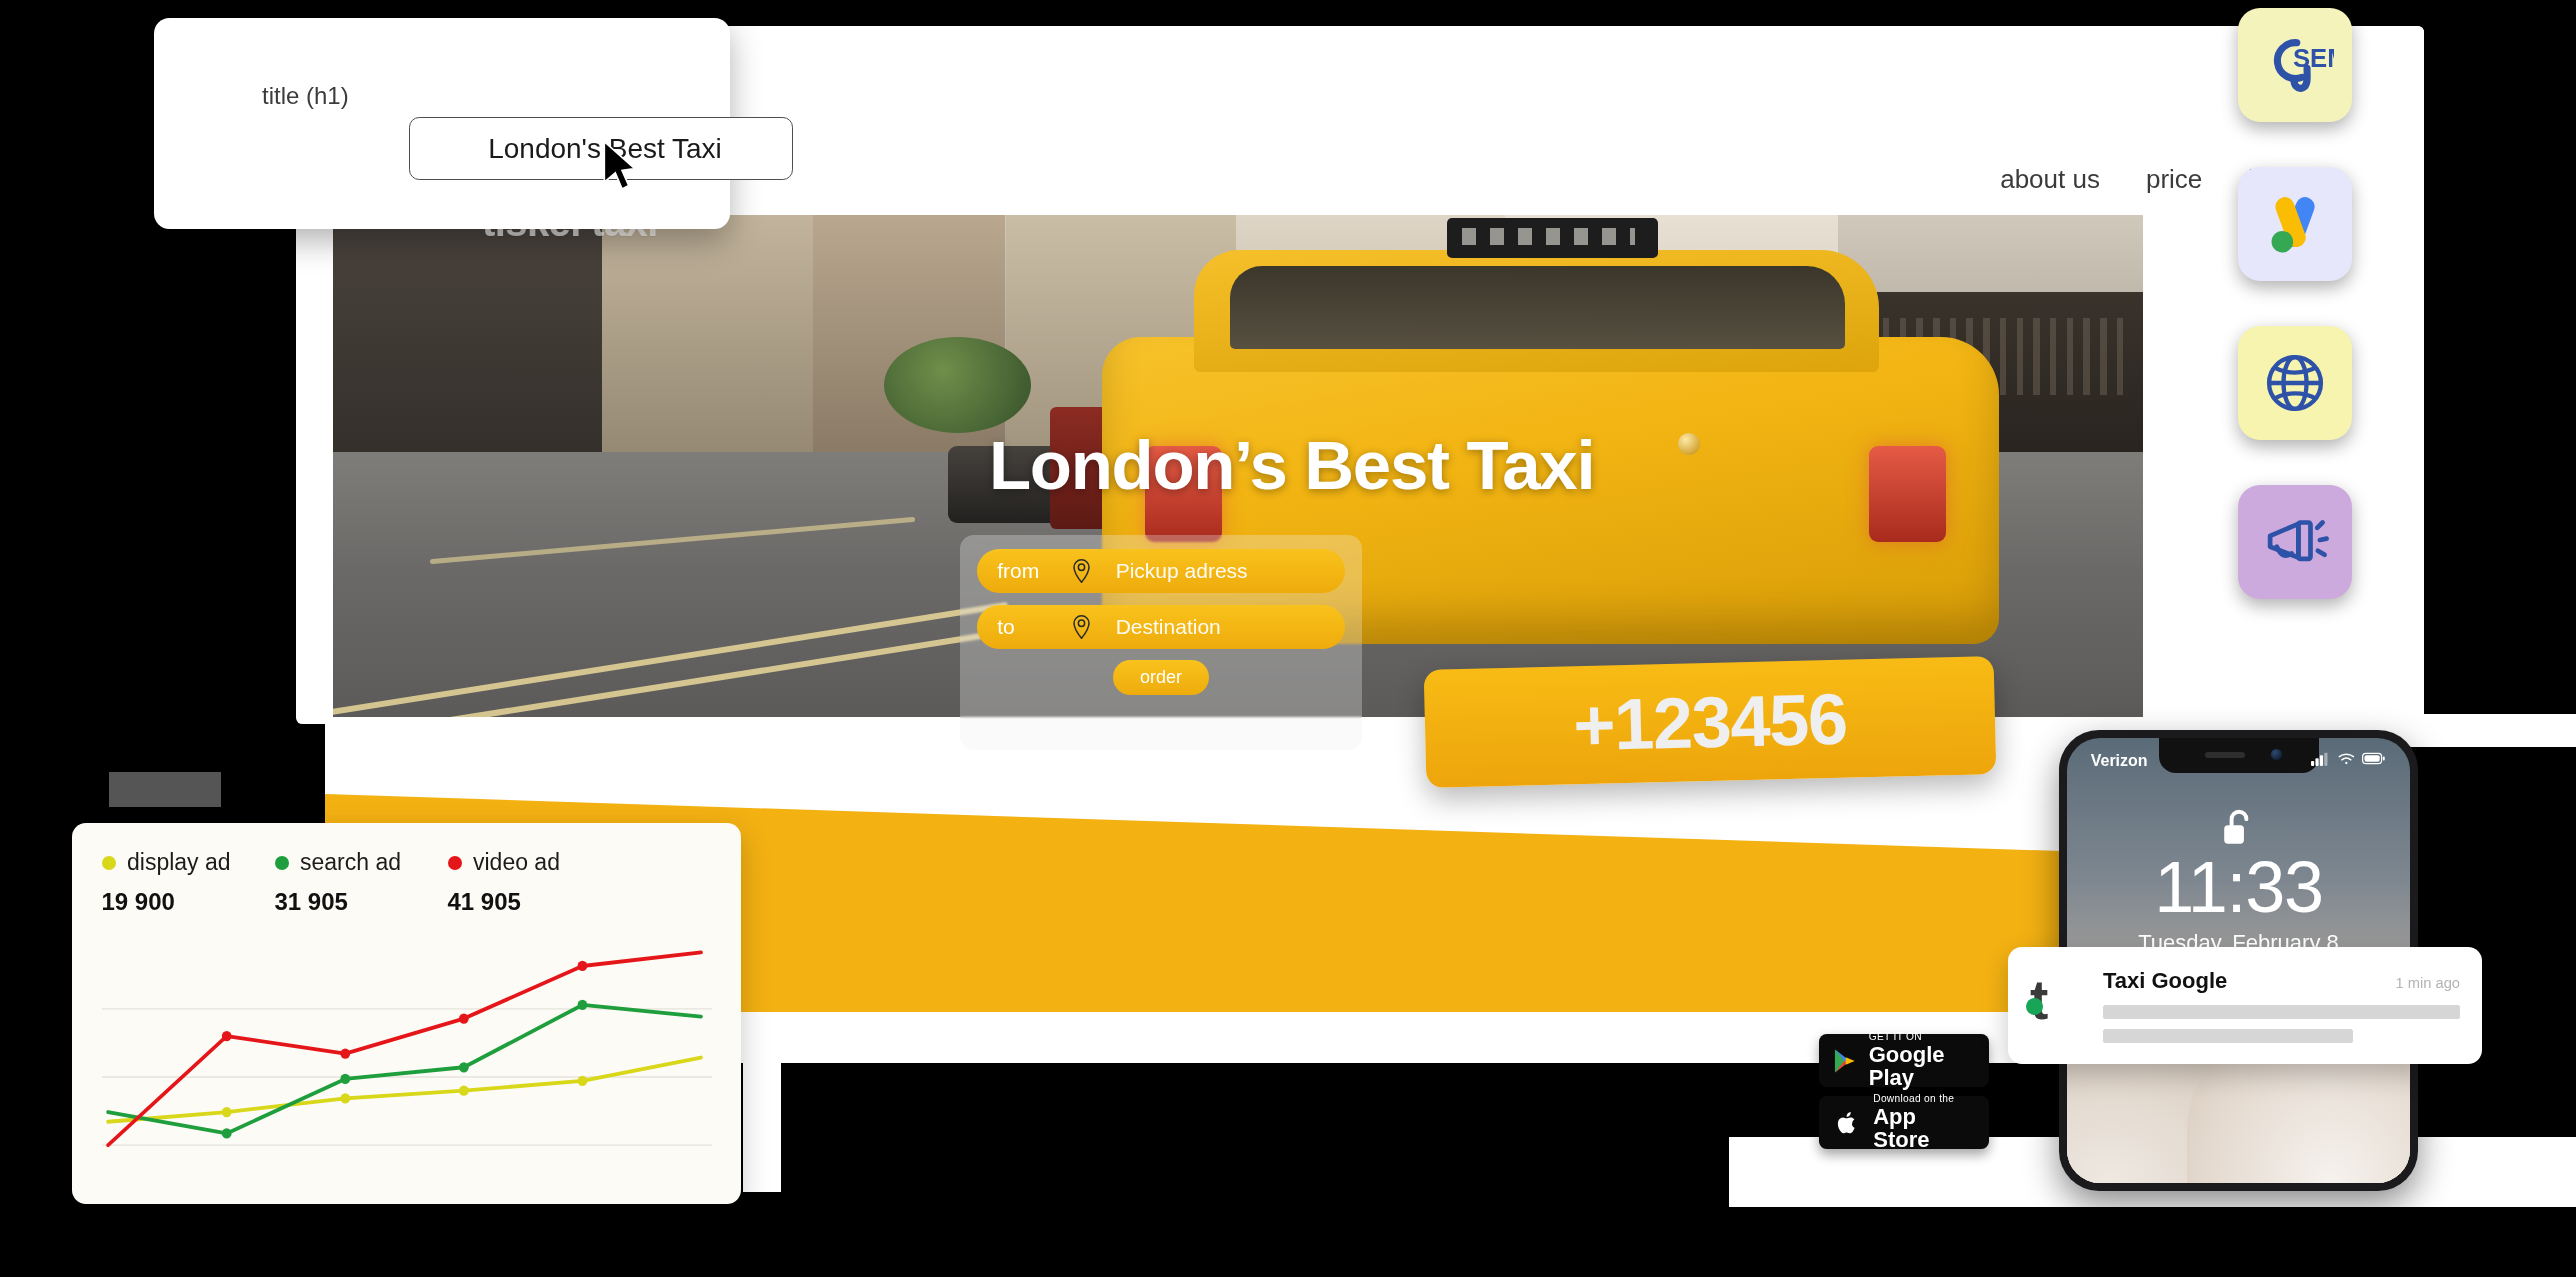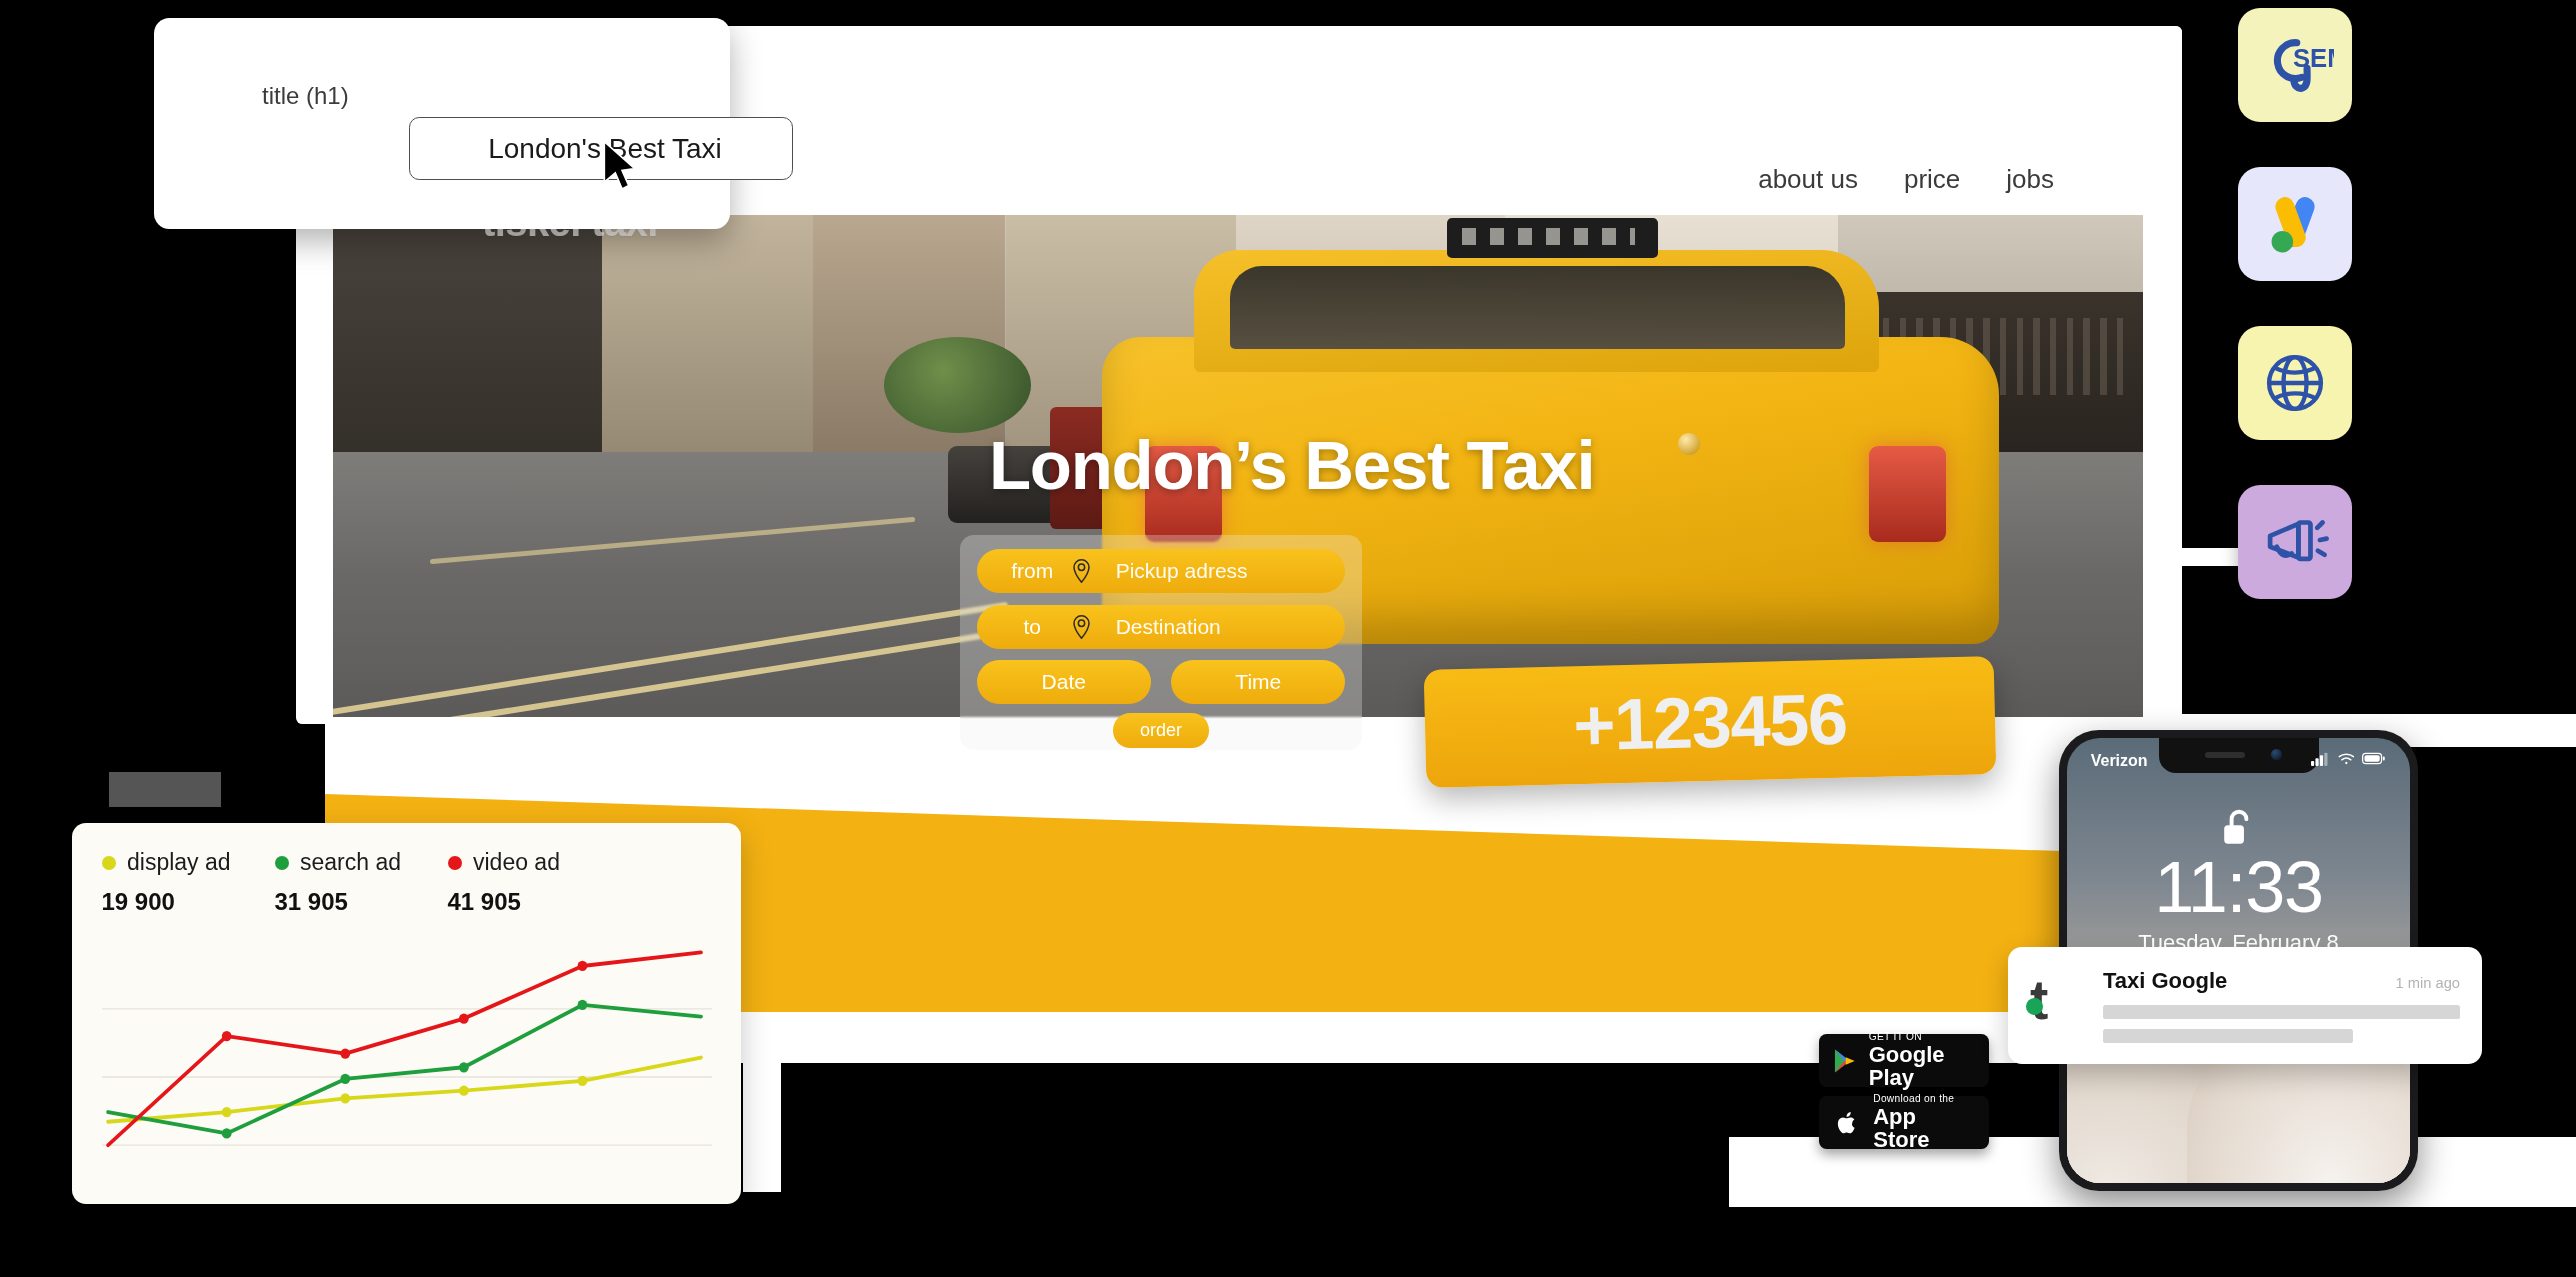--- a/index.html
+++ b/index.html
@@ -7,24 +7,23 @@
     width: 2576px; height: 1278px;
     background: #000000;
     font-family: "Liberation Sans", sans-serif;
     overflow: hidden;
   }
   .stage { position: relative; width: 2576px; height: 1278px; }
 
   
   .site-card {
     position: absolute; left: 296px; top: 26px;
-    width: 1886px; height: 698px;
+    width: 2128px; height: 698px;
     background: #ffffff; border-radius: 6.4px;
     box-shadow: 0 9px 26px rgba(0,0,0,.18);
-    text-align: center;
   }
   .site-topbar { position: absolute; left: 0; top: 0; width: 100%; height: 157px; background:#fff; border-radius:6.4px 6.4px 0 0; }
 
   .brand {
     position: absolute; left: 186px; top: 174px;
     font-size: 40px; font-weight: 700; letter-spacing: -0.6px;
     color: rgba(255,255,255,.72);
     text-shadow: 0 0.6px 1.3px rgba(0,0,0,.06);
     z-index: 7; pointer-events: none;
   }
@@ -312,24 +311,20 @@
       <div class="bk-row">
         <span class="bk-label">to</span>
         <span class="bk-pin">
           <svg width="19" height="24" viewBox="0 0 24 32">
               <path d="M12 1C6.5 1 2 5.4 2 10.9 2 18.5 12 31 12 31S22 18.5 22 10.9C22 5.4 17.5 1 12 1z" fill="none" stroke="#2a2a2a" stroke-width="2"></path>
               <circle cx="12" cy="11" r="4.2" fill="none" stroke="#2a2a2a" stroke-width="2"></circle>
             </svg>
         </span>
         <span class="bk-ph">Destination</span>
       </div>
-      <div class="bk-half-wrap">
-        <div class="bk-half">Date</div>
-        <div class="bk-half">Time</div>
-      </div>
       <div class="bk-order">order</div>
     </div>
   </div>
 
   <div class="phone-badge">
     <span>+123456</span>
   </div>
 
   <div class="analytics">
     <div class="legend">

